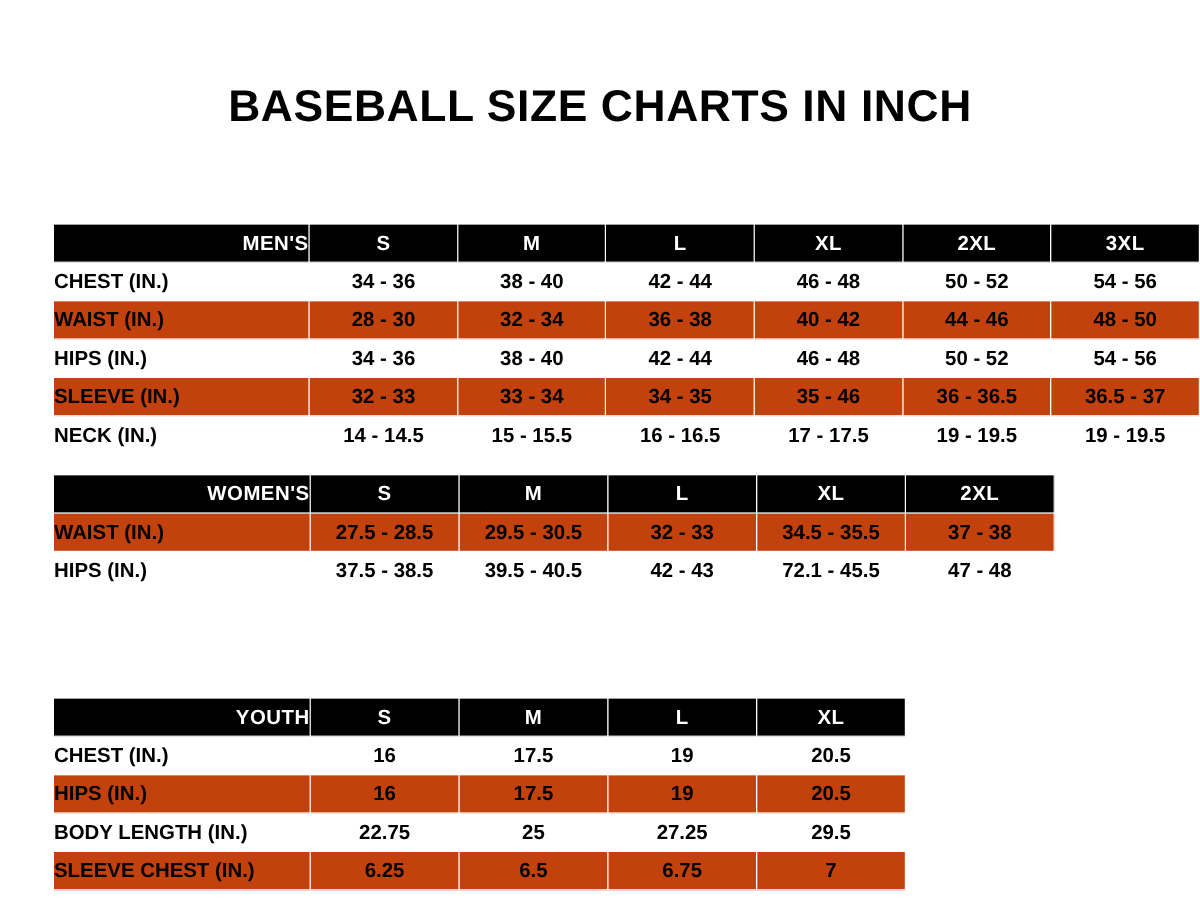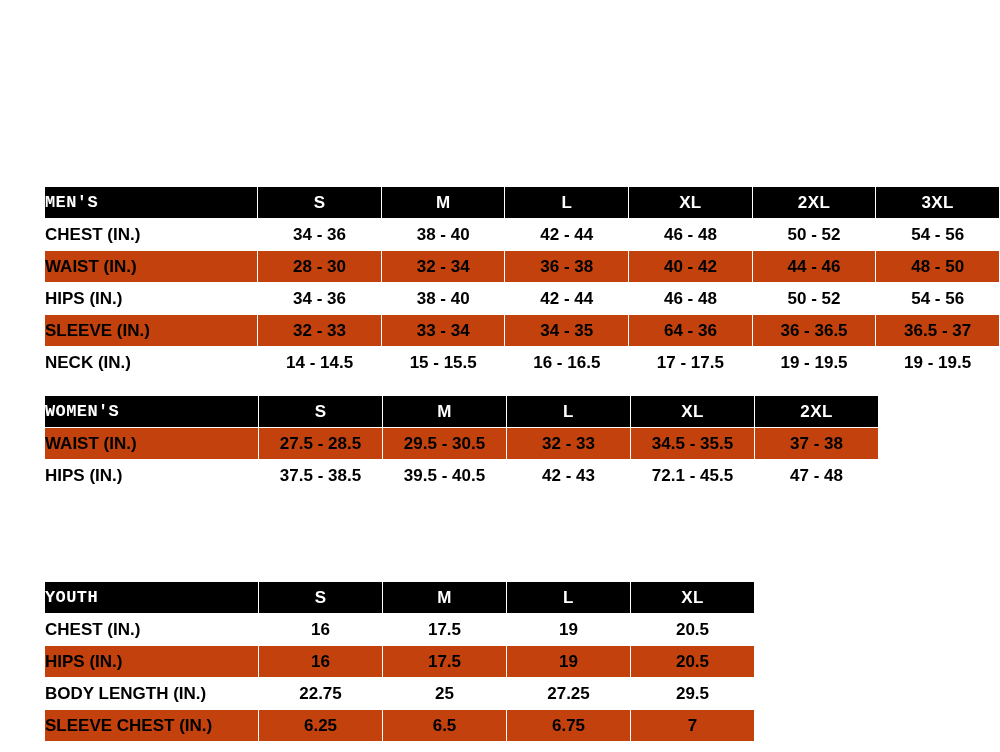--- a/index.html
+++ b/index.html
@@ -51,22 +51,21 @@
     line-height: 31px;
     white-space: nowrap;
   }
   .size-table thead th {
     background: #000000;
     color: #ffffff;
     font-size: 17px;
     letter-spacing: 0.4px;
   }
   .size-table thead th.label-col {
-    text-align: left;
-    font-family: Liberation Mono, monospace;
+    text-align: right;
   }
   .size-table tbody tr.row-light td {
     background: #ffffff;
     color: #000000;
   }
   .size-table tbody tr.row-dark td {
     background: #c2410c;
     color: #000000;
   }
   .size-table tbody td.label-col {
@@ -88,20 +87,21 @@
 
   #mens-block   { top: 186px; }
   #womens-block { top: 395px; }
   #youth-block  { top: 561px; margin-top: 20px; }
 </style>
 </head>
 <body>
 
 <div class="page">
 
+  <div class="title">BASEBALL SIZE CHARTS IN INCH</div>
 
   <div class="table-block" id="mens-block">
     <table class="size-table" id="mens-table">
       <colgroup>
         <col class="c-label">
         <col class="c-size">
           <col class="c-size">
           <col class="c-size">
         <col class="c-size">
           <col class="c-size">
@@ -144,21 +144,21 @@
           <td>42 - 44</td>
           <td>46 - 48</td>
           <td>50 - 52</td>
           <td>54 - 56</td>
         </tr>
         <tr class="row-dark">
           <td class="label-col">SLEEVE (IN.)</td>
           <td>32 - 33</td>
           <td>33 - 34</td>
           <td>34 - 35</td>
-          <td>64 - 36</td>
+          <td>35 - 46</td>
           <td>36 - 36.5</td>
           <td>36.5 - 37</td>
         </tr>
         <tr class="row-light">
           <td class="label-col">NECK (IN.)</td>
           <td>14 - 14.5</td>
           <td>15 - 15.5</td>
           <td>16 - 16.5</td>
           <td>17 - 17.5</td>
           <td>19 - 19.5</td>

